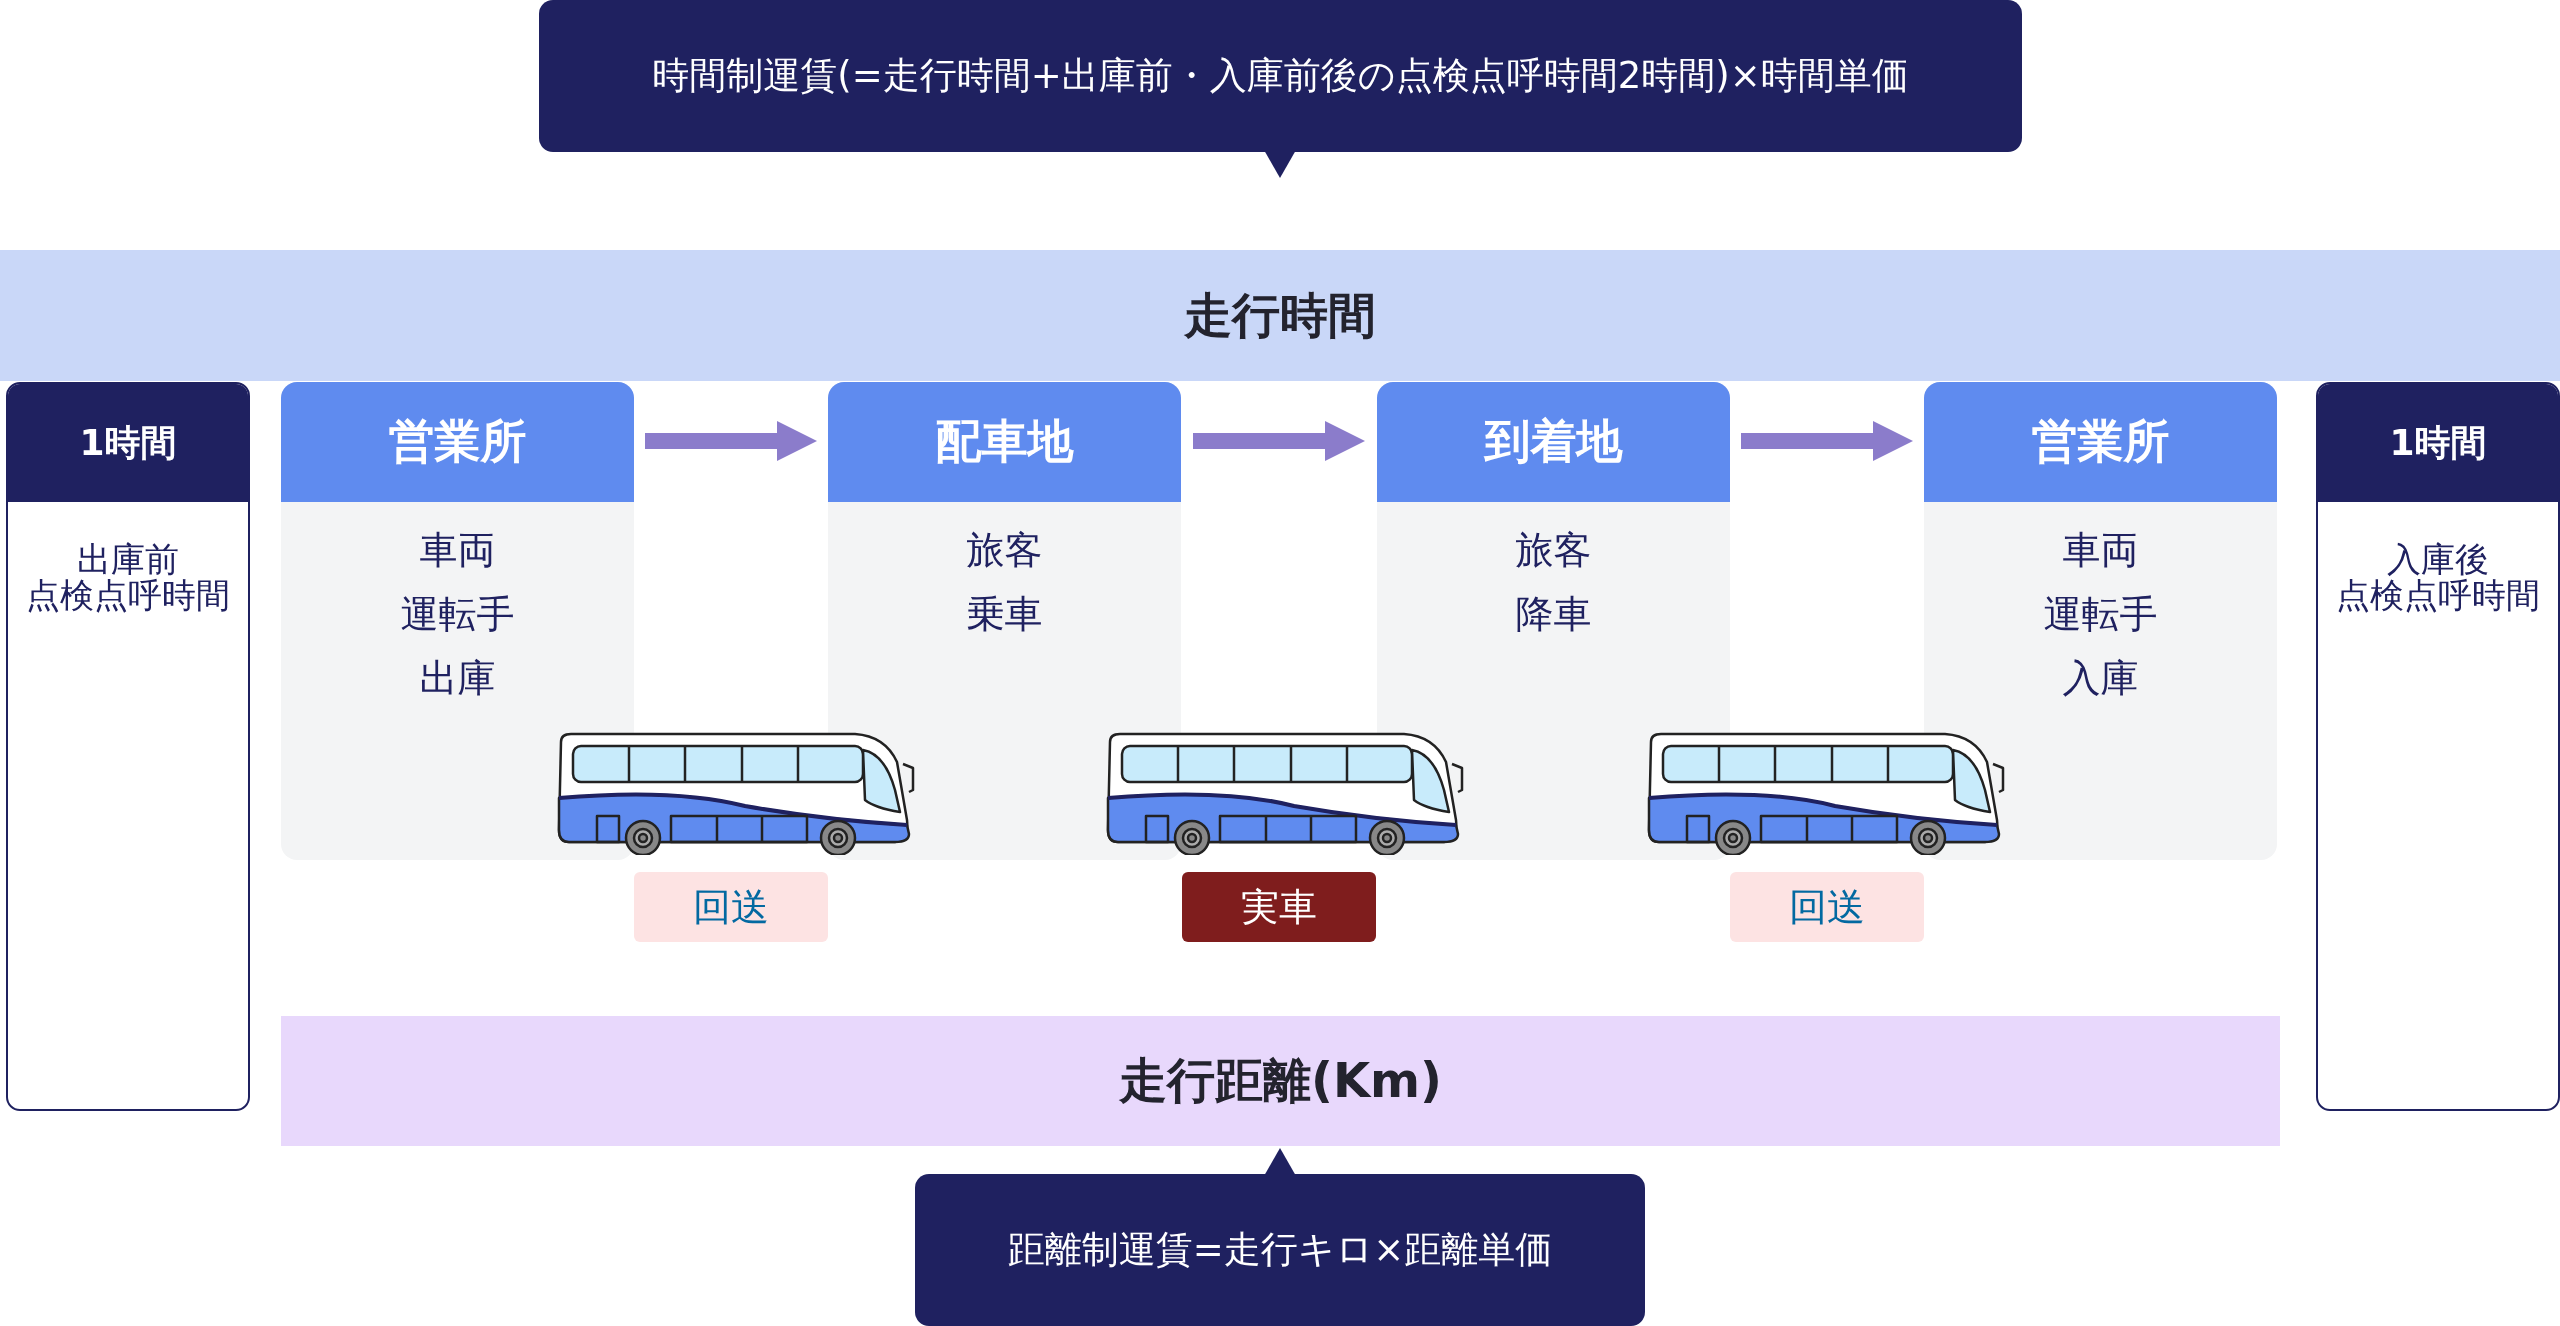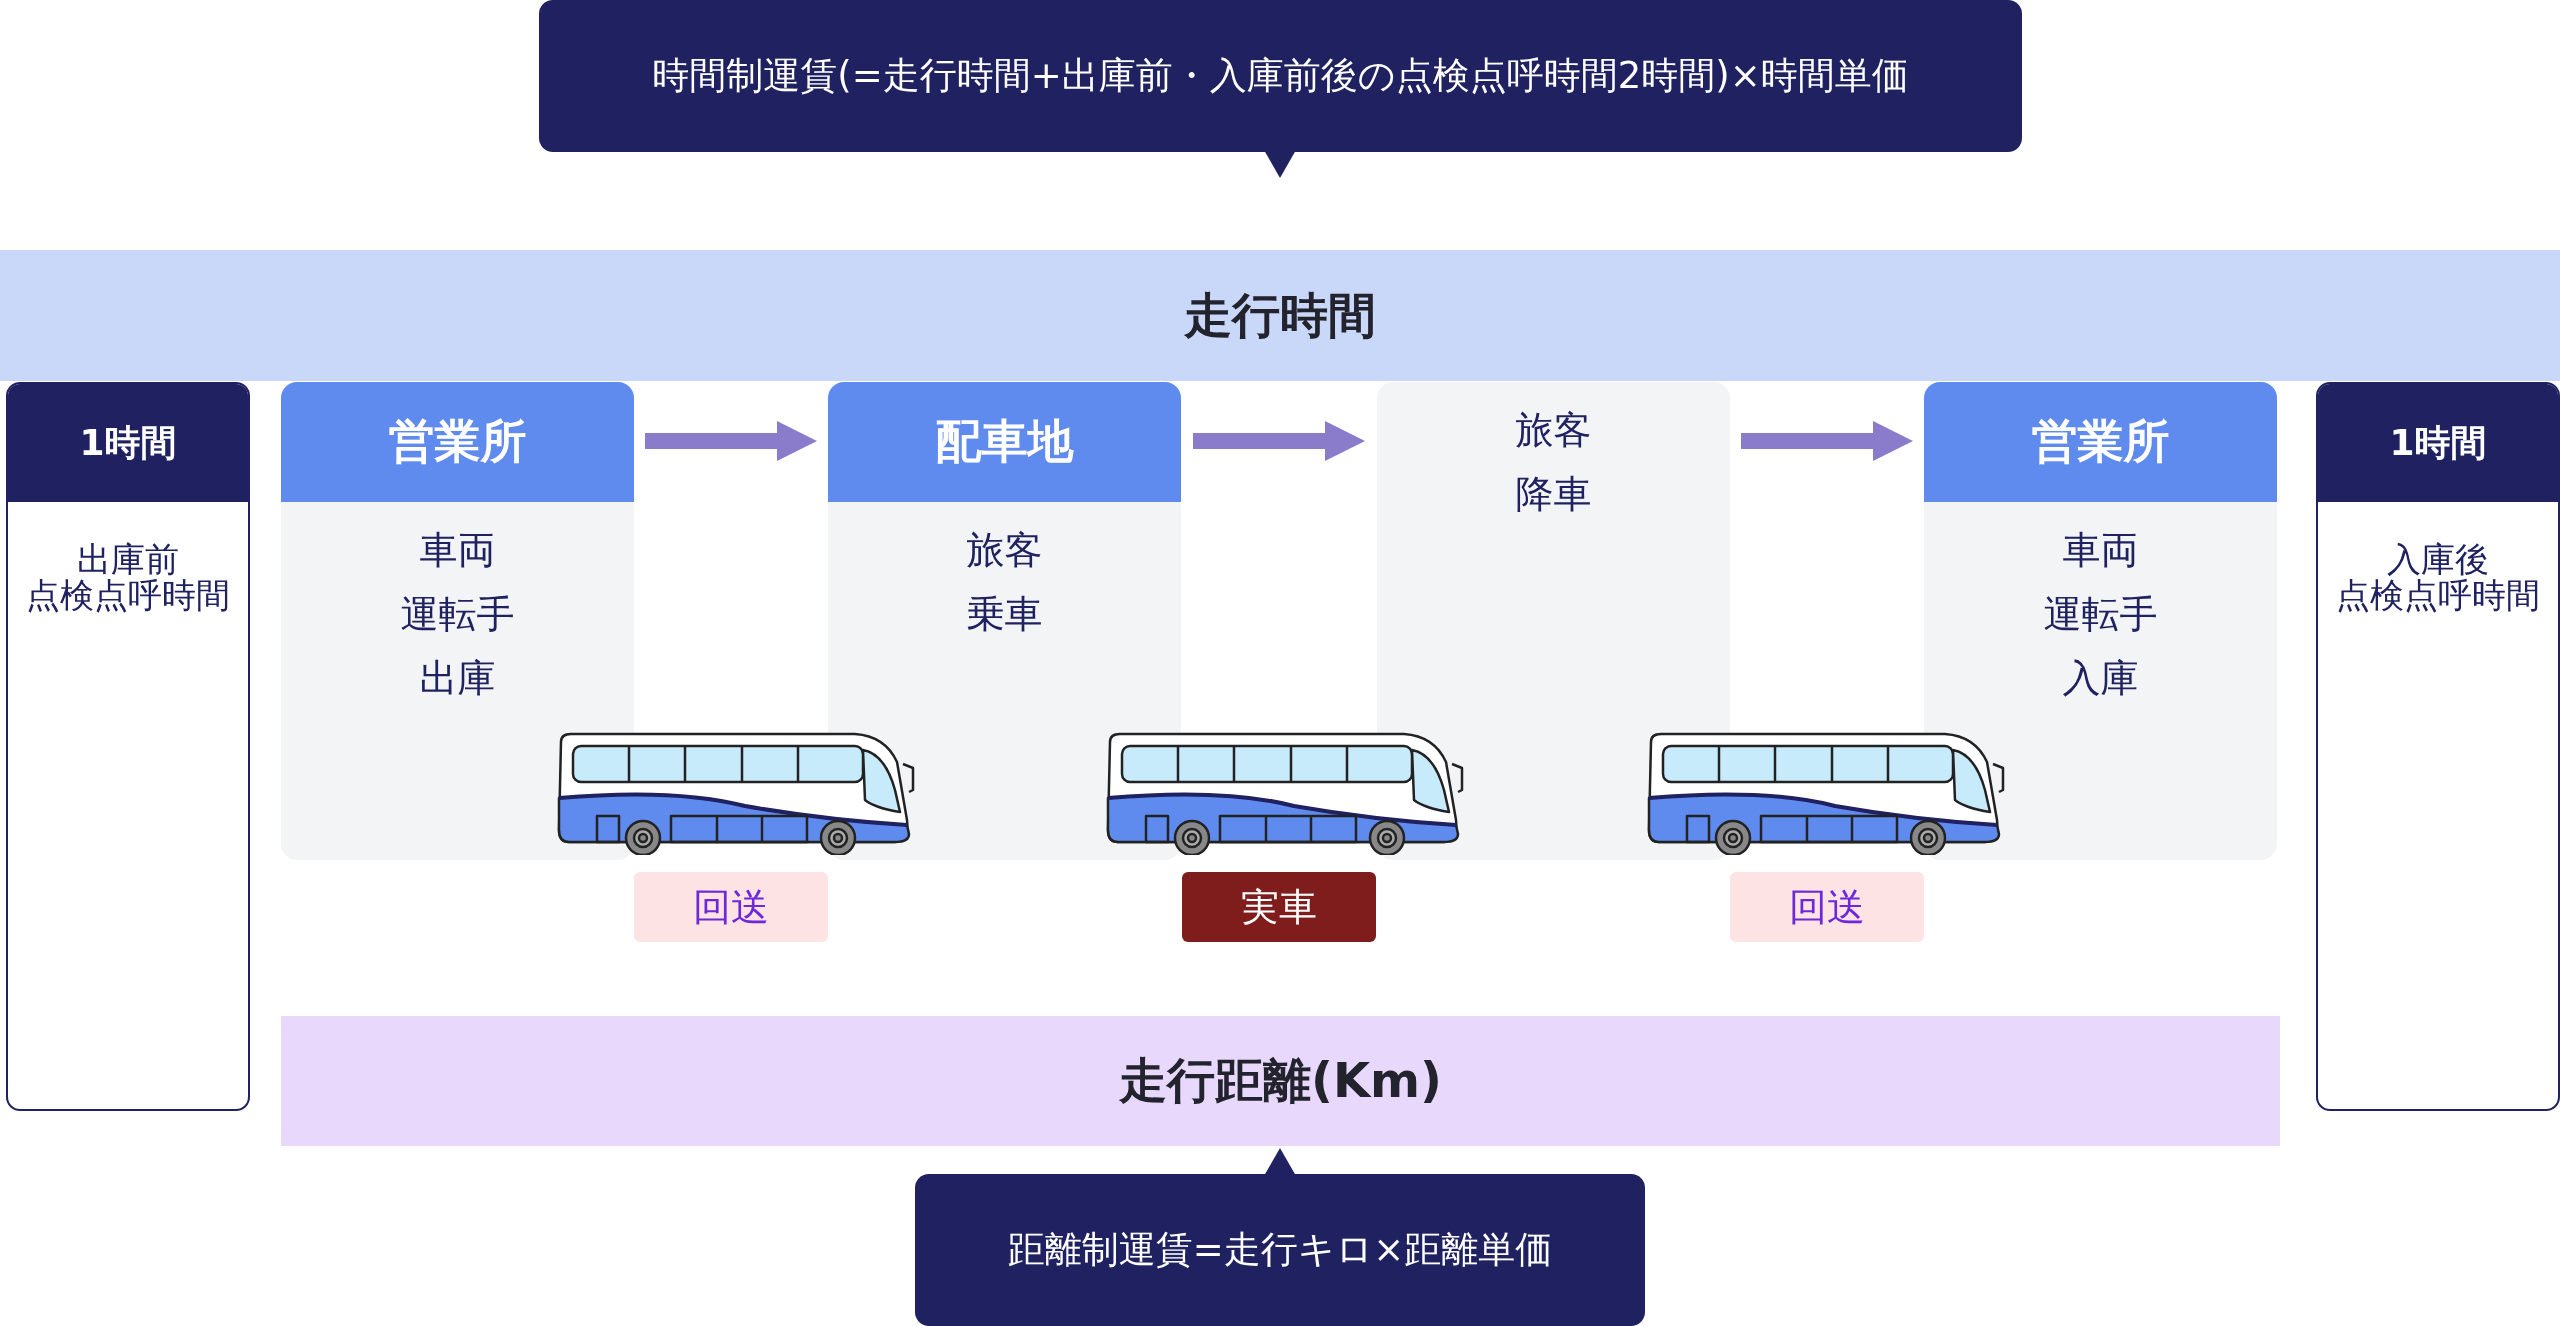--- a/index.html
+++ b/index.html
@@ -41,21 +41,21 @@
   .arrow-2 { left: 1193px; }
   .arrow-3 { left: 1741px; }
 
   .bus { position: absolute; top: 730px; width: 362px; height: 125px; }
   .bus-1 { left: 555px; }
   .bus-2 { left: 1104px; }
   .bus-3 { left: 1645px; }
 
   .badge { position: absolute; top: 872px; width: 194px; height: 70px; border-radius: 6px;
     display: flex; align-items: center; justify-content: center; font-size: 38px; font-weight: 500; }
-  .badge-light { background: #fde3e3; color: #6d28d9; }
+  .badge-light { background: #fde3e3; color: #0369a1; }
   .badge-strong { background: #7f1d1d; color: #ffffff; }
   .badge-1 { left: 634px; }
   .badge-2 { left: 1182px; }
   .badge-3 { left: 1730px; }
 </style>
 </head>
 <body>
 
 <div class="callout callout-top">
   <span>時間制運賃(=走行時間+出庫前・入庫前後の点検点呼時間2時間)×時間単価</span>
@@ -91,20 +91,21 @@
   </div>
 </div>
 <div class="card card-2">
   <div class="card-head">配車地</div>
   <div class="card-body">
     <div>旅客</div>
     <div>乗車</div>
   </div>
 </div>
 <div class="card card-3">
+  <div class="card-head">到着地</div>
   <div class="card-body">
     <div>旅客</div>
     <div>降車</div>
   </div>
 </div>
 <div class="card card-4">
   <div class="card-head">営業所</div>
   <div class="card-body">
     <div>車両</div>
     <div>運転手</div>

